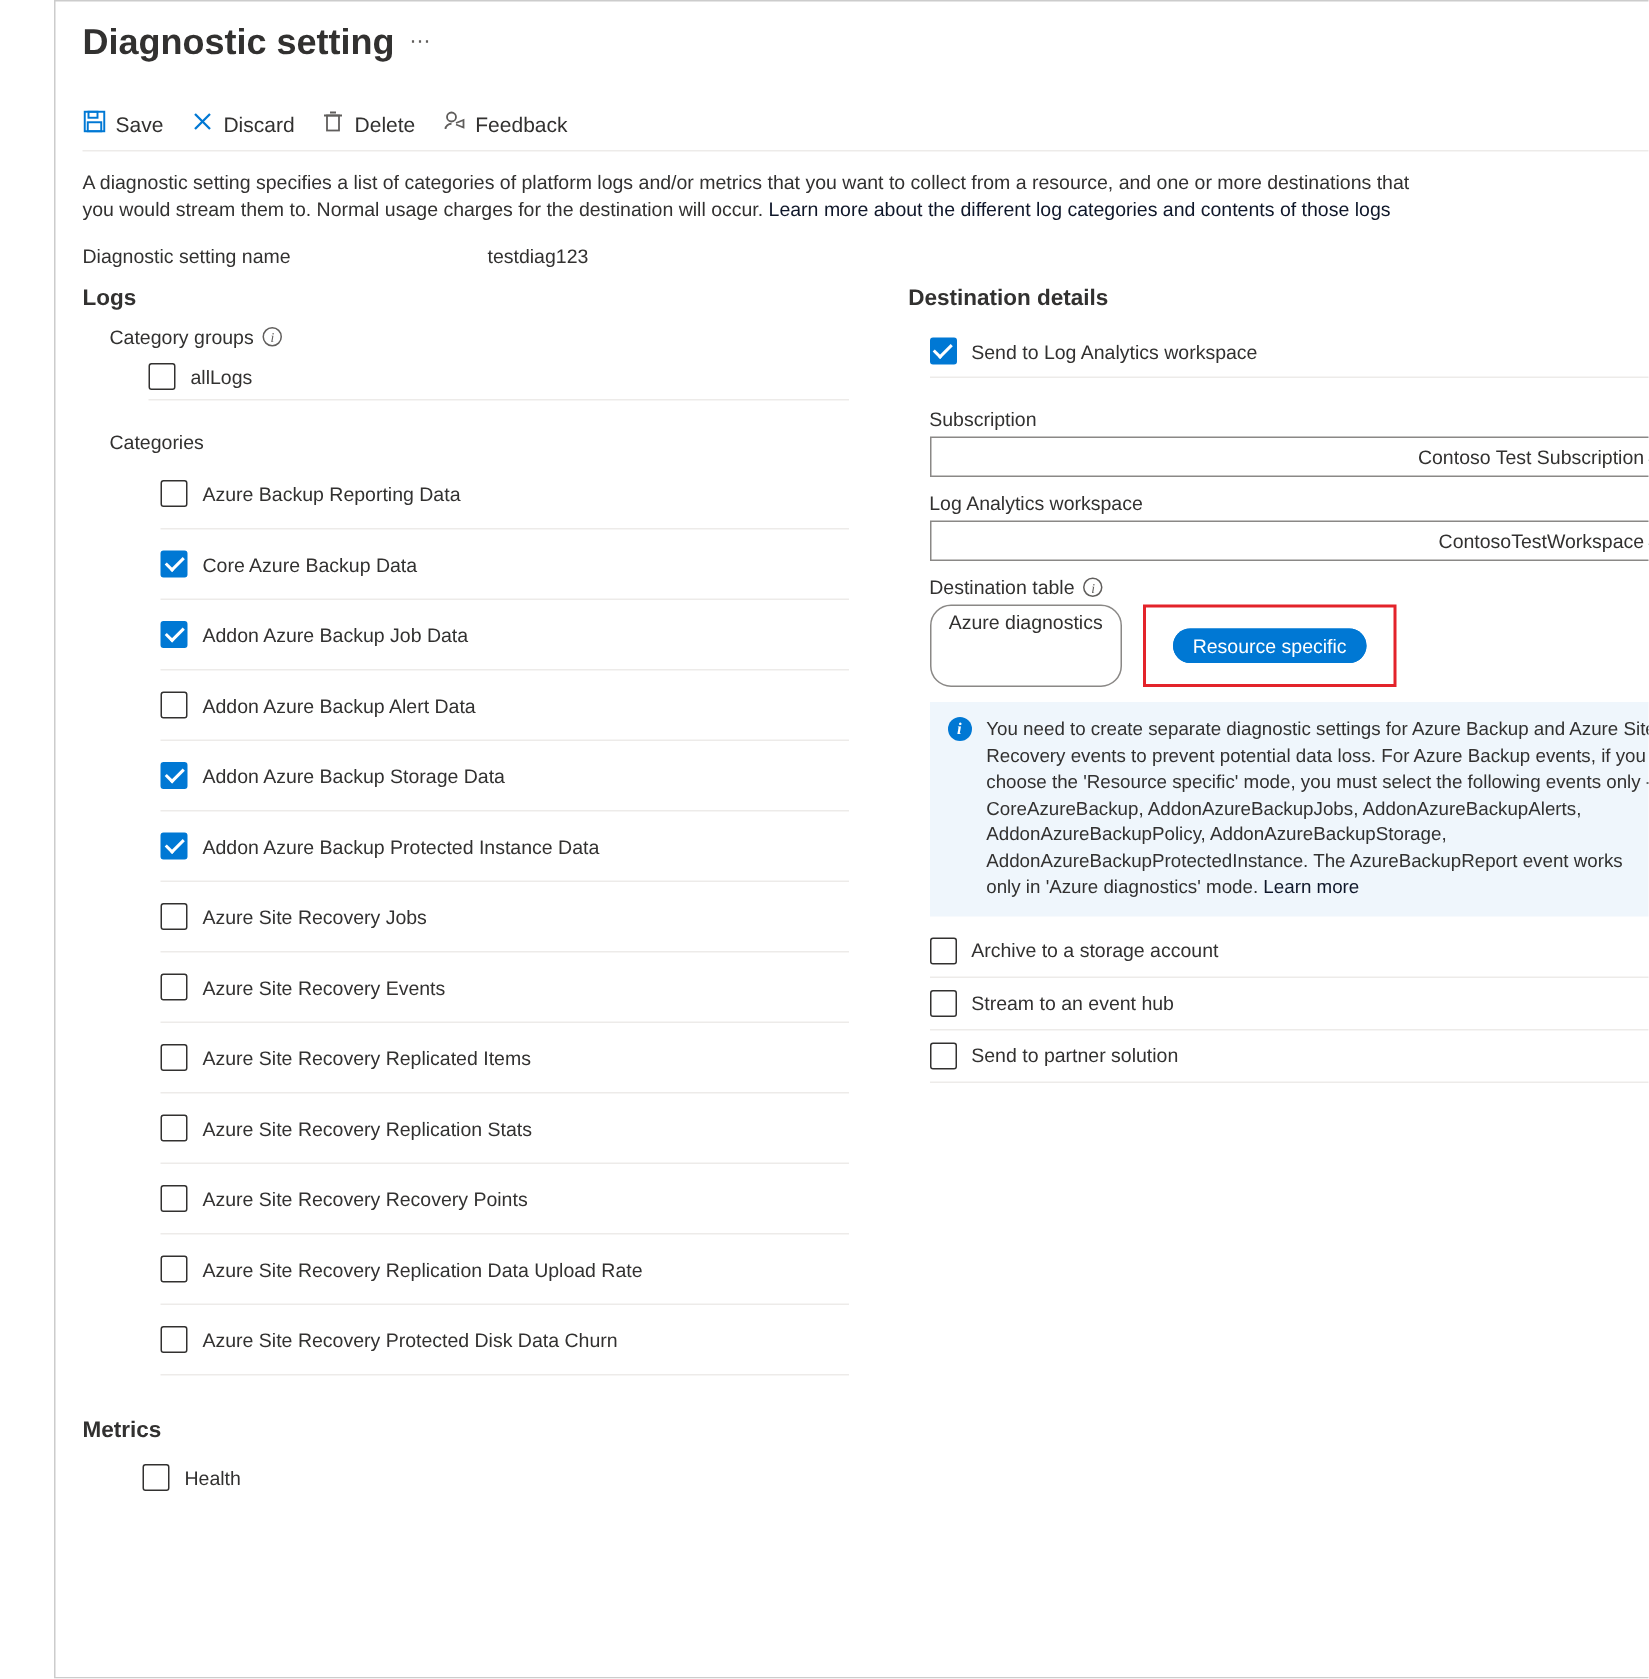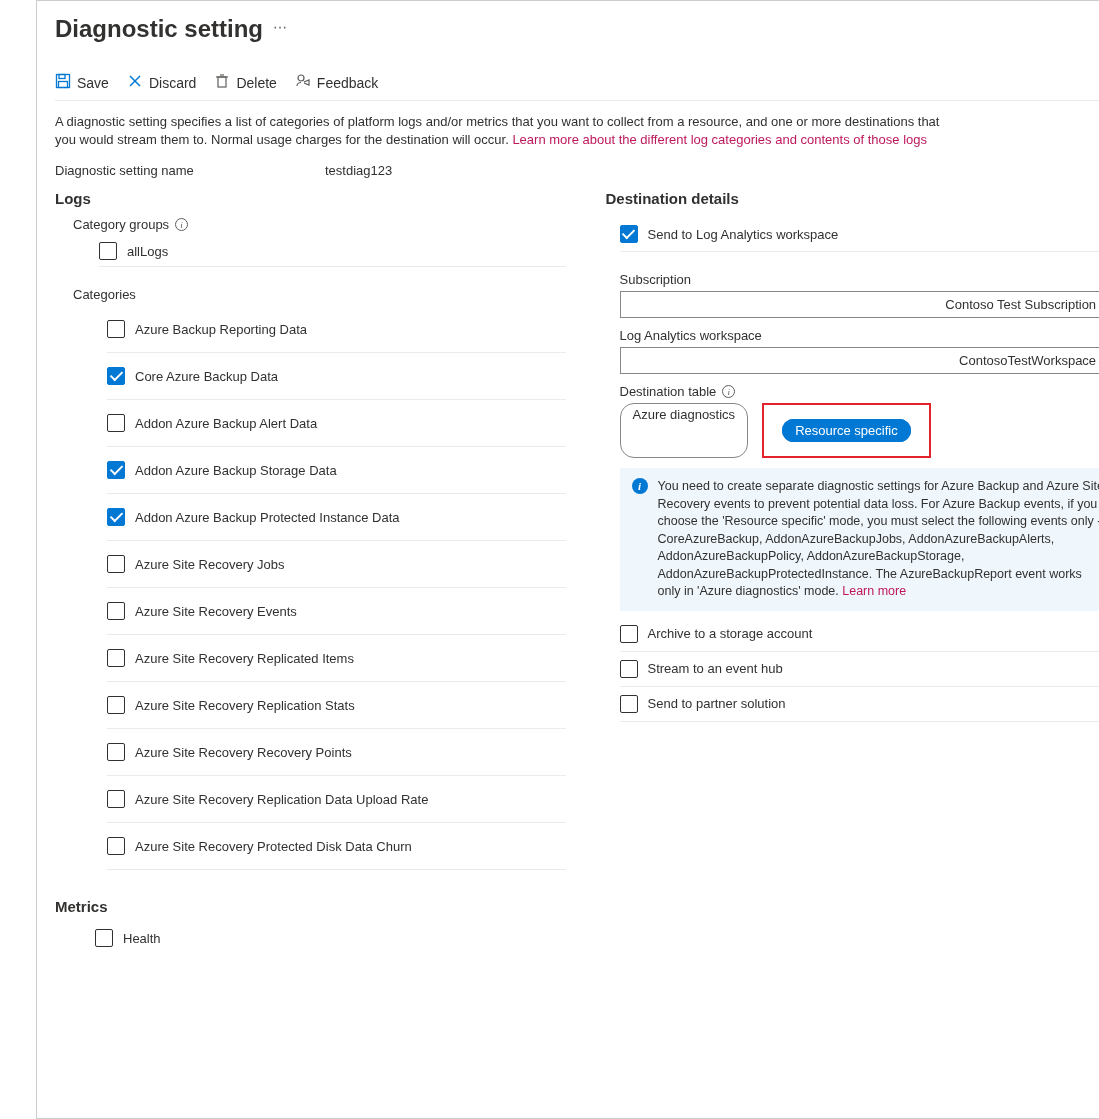--- a/index.html
+++ b/index.html
@@ -23,21 +23,21 @@
   .dots { color: #605e5c; font-size: 14px; letter-spacing: 2px; padding-bottom: 4px; cursor: pointer; }
   .toolbar {
     display: flex; gap: 18px; margin-top: 30px; padding-bottom: 8px;
     border-bottom: 1px solid #edebe9;
   }
   .tool-btn { display: flex; align-items: center; gap: 6px; cursor: pointer; font-size: 14px; color: #323130; }
   .tool-btn svg { width: 16px; height: 16px; }
   .icon-blue { color: #0078d4; }
   .icon-grey { color: #605e5c; }
   .desc { margin-top: 12px; font-size: 13px; line-height: 1.4; max-width: 900px; }
-  .desc a, .link { color: #be185d; text-decoration: none; cursor: pointer; }
+  .desc a, .link { color: #0f172a; text-decoration: none; cursor: pointer; }
   .name-row { display: flex; align-items: center; margin-top: 14px; font-size: 13px; }
   .name-label { width: 270px; }
   .name-value { }
   .columns { display: flex; margin-top: 12px; gap: 40px; }
   .col { flex: 1; min-width: 0; }
   .section-title { font-weight: 600; font-size: 15px; margin-bottom: 10px; }
   .subhead { font-size: 13px; color: #323130; display:flex; align-items:center; gap:6px; margin: 6px 0 4px 18px;}
   .subhead.cat { margin-left: 18px; margin-top: 20px; }
   .info-icon {
     width: 13px; height: 13px; border: 1px solid #605e5c; border-radius: 50%;
@@ -169,20 +169,24 @@
       <div class="cat-list" id="cat-list">
           <div class="check-row">
             <span class="checkbox"></span>
             <span>Azure Backup Reporting Data</span>
           </div>
           <div class="check-row">
             <span class="checkbox checked"></span>
             <span>Core Azure Backup Data</span>
           </div>
           <div class="check-row">
+            <span class="checkbox checked"></span>
+            <span>Addon Azure Backup Job Data</span>
+          </div>
+          <div class="check-row">
             <span class="checkbox"></span>
             <span>Addon Azure Backup Alert Data</span>
           </div>
           <div class="check-row">
             <span class="checkbox checked"></span>
             <span>Addon Azure Backup Storage Data</span>
           </div>
           <div class="check-row">
             <span class="checkbox checked"></span>
             <span>Addon Azure Backup Protected Instance Data</span>

